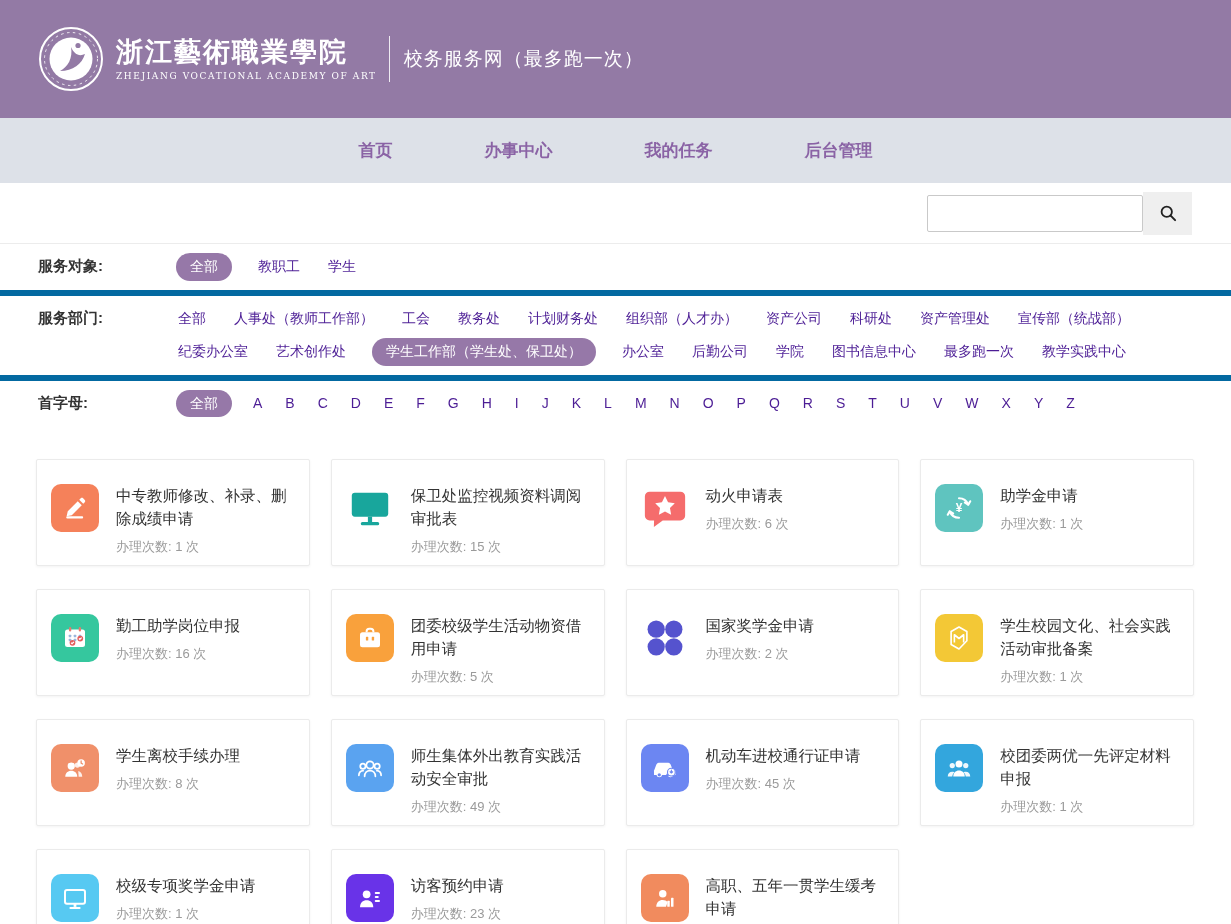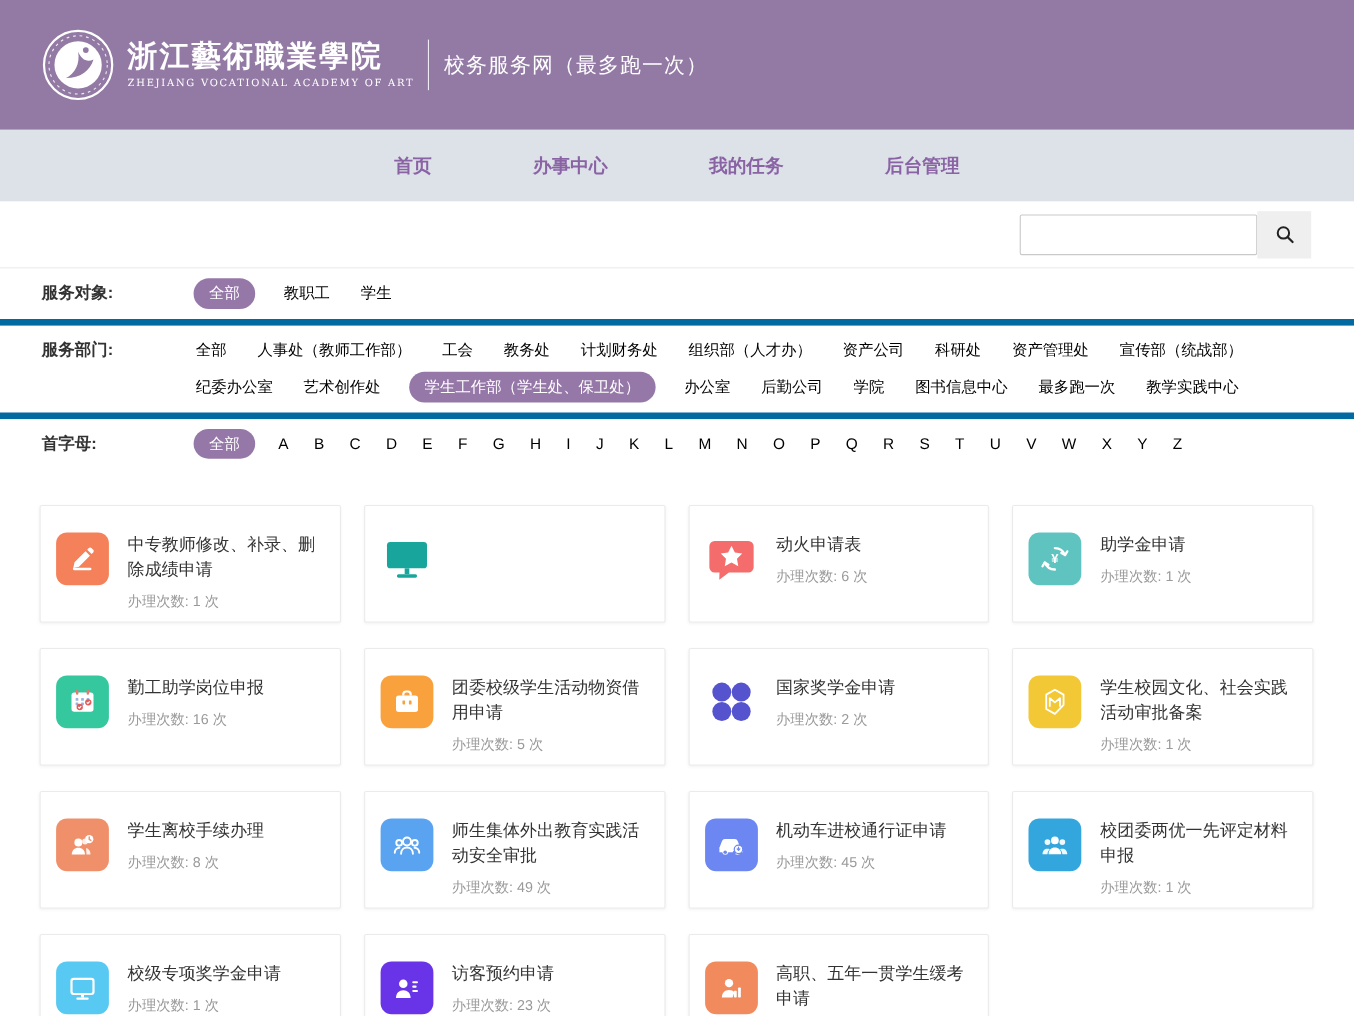--- a/index.html
+++ b/index.html
@@ -20,21 +20,21 @@
   .nav-item{color:#8a63a5;font-size:17px;font-weight:bold;cursor:pointer}
   
   .search-bar{height:60px;display:flex;align-items:center;justify-content:flex-end;padding-right:39px;border-bottom:1px solid #ececec}
   .search-input{width:216px;height:37px;border:1px solid #c9c9c9;border-radius:2px;padding:0 8px;font-size:14px;box-sizing:border-box;outline:none}
   .search-btn{width:49px;height:43px;background:#efefef;border:none;display:flex;align-items:center;justify-content:center;cursor:pointer}
   
   .filter-row{display:flex;align-items:flex-start;padding-left:38px;border-bottom:6px solid #0369a1}
   .filter-row.last{border-bottom:none}
   .filter-label{width:138px;flex:0 0 138px;font-weight:bold;font-size:15px;padding-top:13px}
   .filter-options{display:flex;flex-wrap:wrap;gap:6px 24px;padding:9px 30px 9px 0;max-width:1020px}
-  .chip{font-size:14px;color:#000000;cursor:pointer;padding:5px 2px;border-radius:16px;line-height:1.25;white-space:nowrap}
+  .chip{font-size:14px;color:#4c1d95;cursor:pointer;padding:5px 2px;border-radius:16px;line-height:1.25;white-space:nowrap}
   .chip-selected{background:#9678a8;color:#fff;padding:5px 14px}
   .letters{gap:6px 19px}
   
   .services{display:grid;grid-template-columns:repeat(4,1fr);gap:23px 21px;margin:33px 37px 0 36px}
   .card{background:#fff;border:1px solid #ebebeb;border-radius:2px;height:107px;box-sizing:border-box;
         padding:24px 14px 0 14px;display:flex;align-items:flex-start;
         box-shadow:0 1px 3px rgba(0,0,0,.05);cursor:pointer}
   .svc-icon{width:48px;height:48px;border-radius:10px;flex:0 0 48px;display:flex;align-items:center;justify-content:center}
   .svc-icon svg{width:30px;height:30px}
   .svc-icon.bare svg{width:46px;height:46px}
@@ -160,20 +160,24 @@
       </div>
     </div>
     <div class="card">
       <span class="svc-icon bare">
         <svg viewBox="0 0 24 24">
           <rect x="2.5" y="4" width="19" height="12.5" rx="1.6" fill="#18a69c"></rect>
           <rect x="10.9" y="16.5" width="2.2" height="2.8" fill="#18a69c"></rect>
           <rect x="7.2" y="19.3" width="9.6" height="1.7" rx=".8" fill="#18a69c"></rect>
         </svg>
       </span>
+      <div class="svc-body">
+        <div class="svc-title">保卫处监控视频资料调阅审批表</div>
+        <div class="svc-count"><span>办理次数: </span><span>15 次</span></div>
+      </div>
     </div>
     <div class="card">
       <span class="svc-icon bare">
         <svg viewBox="0 0 24 24">
           <path d="M4 3.5h16A2.5 2.5 0 0 1 22.5 6v10a2.5 2.5 0 0 1-2.5 2.5h-9.2l-4.6 3.4.1-3.4H4A2.5 2.5 0 0 1 1.5 16V6A2.5 2.5 0 0 1 4 3.5z" fill="#f56c6c"></path>
           <path d="M12 5.8l1.6 3.2 3.5.5-2.5 2.5.6 3.5-3.2-1.7-3.2 1.7.6-3.5-2.5-2.5 3.5-.5z" fill="#fff"></path>
         </svg>
       </span>
       <div class="svc-body">
         <div class="svc-title">动火申请表</div>

